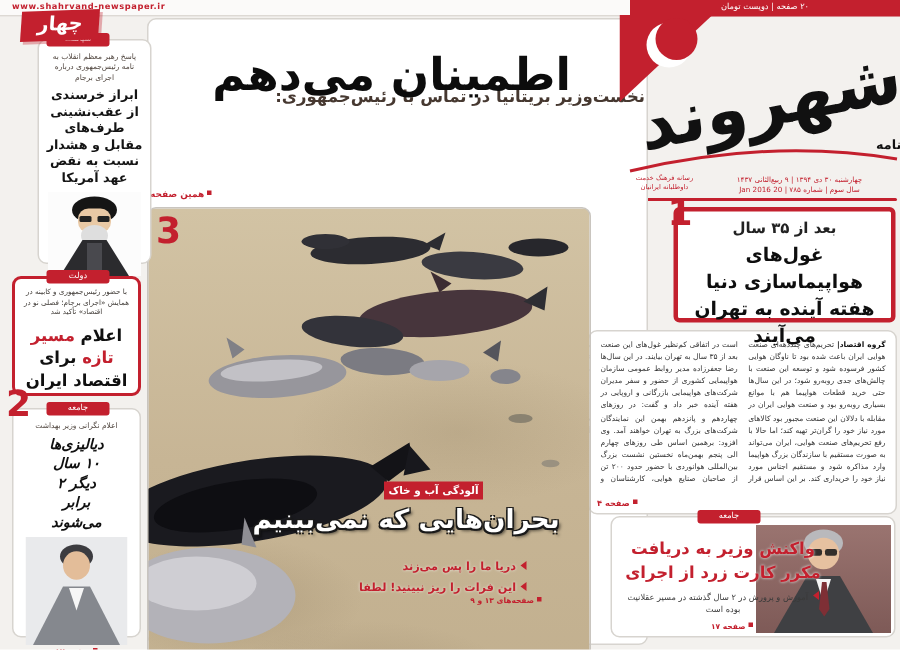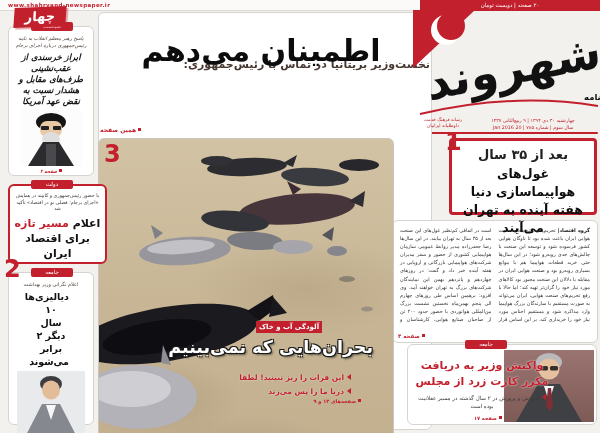--- a/index.html
+++ b/index.html
@@ -34,21 +34,21 @@
   .lead-kicker{position:absolute;left:140px;top:18px;width:290px;text-align:right;font-size:11px;font-weight:bold;color:#463830;margin-top:40px;}
   .lead-headline{position:absolute;left:98px;top:27px;width:326px;text-align:center;color:#0c0c0c;}
   .lead-h-line{font-size:30px;font-weight:900;line-height:48px;letter-spacing:-.5px;}
   .pageref{color:#c3202e;font-weight:bold;}
   .sq{display:inline-block;width:3px;height:3px;background:#c3202e;margin:0 0 1px 2px;}
   .lead-pageref{position:absolute;left:100px;top:126px;font-size:6px;}
 
   
   .story1-box{position:absolute;left:449px;top:138px;width:148px;height:77px;background:#fff;
     border:3px solid #c3202e;border-radius:4px;box-sizing:border-box;text-align:center;z-index:2;}
-  .story1-kicker{margin-top:6px;font-size:13px;color:#222;font-weight:bold;}
+  .story1-kicker{margin-top:6px;font-size:10px;color:#222;font-weight:bold;}
   .story1-headline{margin-top:3px;padding:0 8px;font-size:12.5px;font-weight:900;line-height:18px;color:#0e0e0e;}
   .bignum{position:absolute;font-size:24px;font-weight:900;color:#c3202e;z-index:6;font-family:"DejaVu Sans",sans-serif;}
   .num1{left:445px;top:128px;}
   .num2{left:4px;top:255px;}
   .num3{left:104px;top:140px;}
 
   
   .article-panel{left:392px;top:220px;width:206px;height:123px;}
   .article-body{padding:5px 7px 10px 7px;columns:2;column-gap:7px;font-size:5px;line-height:1.62;
     text-align:justify;color:#333;height:100px;overflow:hidden;}
@@ -72,33 +72,33 @@
     text-shadow:0 0 2px rgba(255,255,255,.8);}
   .tri{display:inline-block;width:0;height:0;border-top:3px solid transparent;border-bottom:3px solid transparent;
     border-right:4.5px solid #c3202e;margin-left:3px;}
   .photo-pageref{position:absolute;right:32px;top:259px;font-size:5px;}
 
   
   .tab{position:absolute;width:42px;height:9px;background:#c3202e;color:#fff;font-size:5.5px;text-align:center;
     line-height:9px;border-radius:2px;z-index:5;}
 
   
-  .box1{left:8px;top:26px;width:86px;height:150px;text-align:center;font-style:italic;}
+  .box1{left:25px;top:26px;width:76px;height:150px;text-align:center;}
   .box-kicker{margin-top:8px;padding:0 5px;font-size:5px;line-height:7px;color:#50463f;}
   .box1-headline{margin-top:3px;padding:0 4px;font-size:8.5px;font-weight:900;line-height:11px;color:#141414;}
   .portrait{display:block;margin:3px auto 0 auto;}
   .box-pageref{margin-top:2px;font-size:5px;}
 
-  .box2{left:8px;top:184px;width:99px;height:80px;border:2.5px solid #c3202e;text-align:center;}
+  .box2{left:8px;top:184px;width:86px;height:80px;border:2.5px solid #c3202e;text-align:center;}
   .box2-kicker{margin-top:7px;padding:0 4px;font-size:4.8px;line-height:6.5px;color:#45403c;}
   .box2-headline{margin-top:3px;font-size:11px;font-weight:900;line-height:15px;color:#101010;}
   .red-word{color:#c3202e;}
 
   .box3{left:8px;top:272px;width:86px;height:153px;text-align:center;}
-  .box3-headline{margin-top:2px;padding:0 24px;font-size:9.5px;font-weight:900;line-height:13px;color:#101010;}
+  .box3-headline{margin-top:2px;padding:0 24px;font-size:9.5px;font-weight:900;line-height:13px;color:#101010;font-style:italic;}
 
   
   .box4{left:407px;top:344px;width:190px;height:81px;overflow:hidden;}
   .box4-photo{position:absolute;left:96px;top:5px;}
   .box4-headline{position:absolute;left:0;top:13px;width:148px;text-align:center;font-size:11px;font-weight:900;
     line-height:16px;color:#c3202e;z-index:2;text-shadow:0 0 2px #fff;}
   .box4-bullet{position:absolute;left:10px;top:49px;width:128px;text-align:center;font-size:5.5px;line-height:8px;color:#3a3a3a;z-index:2;}
   .box4-pageref{position:absolute;left:66px;top:70px;font-size:5px;z-index:2;}
 </style>
 </head>
@@ -170,22 +170,22 @@
     <path d="M150 172 l26 -16 2 14 -16 12 z" fill="#131317"></path>
     <path d="M176 158 l14 16 -18 4 z" fill="#18181d"></path>
     <ellipse cx="42" cy="258" rx="58" ry="32" fill="#b3b2b8"></ellipse>
     <ellipse cx="34" cy="250" rx="40" ry="18" fill="#cfced3"></ellipse>
     <path d="M64 224 l2 -18 8 20 z" fill="#8f8e94"></path>
   </svg>
   <div class="photo-credit">عکس: محمدعلی بهرامی</div>
   <div class="photo-tag">آلودگی آب و خاک</div>
   <div class="photo-headline">بحران‌هایی که نمی‌بینیم</div>
   <div class="photo-bullets">
+    <div><span class="tri"></span><span>دریا ما را پس می‌زند</span></div>
     <div><span class="tri"></span><span>این فرات را ریز نبینید! لطفا</span></div>
-    <div><span class="tri"></span><span>دریا ما را پس می‌زند</span></div>
   </div>
   <div class="photo-pageref pageref"><span class="sq"></span><span>صفحه‌های ۱۳ و ۹</span></div>
 </div>
 <div class="bignum num3">3</div>
 
 <div class="tab" style="left:31px;top:22px;">سیاست</div>
 <div class="panel box1">
   <div class="box-kicker">پاسخ رهبر معظم انقلاب به نامه رئیس‌جمهوری درباره اجرای برجام</div>
   <div class="box1-headline">ابراز خرسندی از عقب‌نشینی طرف‌های مقابل و هشدار نسبت به نقض عهد آمریکا</div>
   <svg class="portrait" width="62" height="56" viewBox="0 0 62 56">
@@ -233,16 +233,16 @@
     </defs>
     <rect width="90" height="72" fill="url(#bg4)"></rect>
     <ellipse cx="45" cy="12" rx="13" ry="9" fill="#b9b9bc"></ellipse>
     <ellipse cx="45" cy="19" rx="10.5" ry="10.5" fill="#e6c1a0"></ellipse>
     <rect x="36" y="16" width="8" height="4.5" rx="1.5" fill="#332f2c"></rect>
     <rect x="46" y="16" width="8" height="4.5" rx="1.5" fill="#332f2c"></rect>
     <path d="M12 72 L34 34 H56 L78 72 z" fill="#3f4043"></path>
     <path d="M40 36 h10 l-5 16 z" fill="#f5f5f5"></path>
     <path d="M44 38 h3 l2 18 -3.5 5 -3.5 -5 z" fill="#7e2f35"></path>
   </svg>
-  <div class="box4-headline">واکنش وزیر به دریافت مکرر کارت زرد از مجلس</div>
+  <div class="box4-headline">واکنش وزیر به دریافت مکرر کارت زرد از اجرای</div>
   <div class="box4-bullet"><span class="tri"></span><span>آموزش و پرورش در ۲ سال گذشته در مسیر عقلانیت بوده است</span></div>
   <div class="box4-pageref pageref"><span class="sq"></span><span>صفحه ۱۷</span></div>
 </div>
 
 </body></html>

